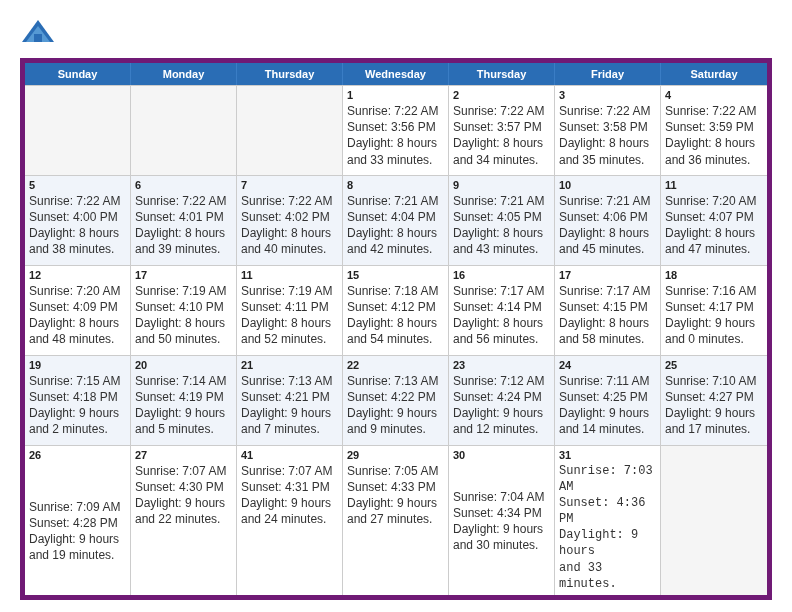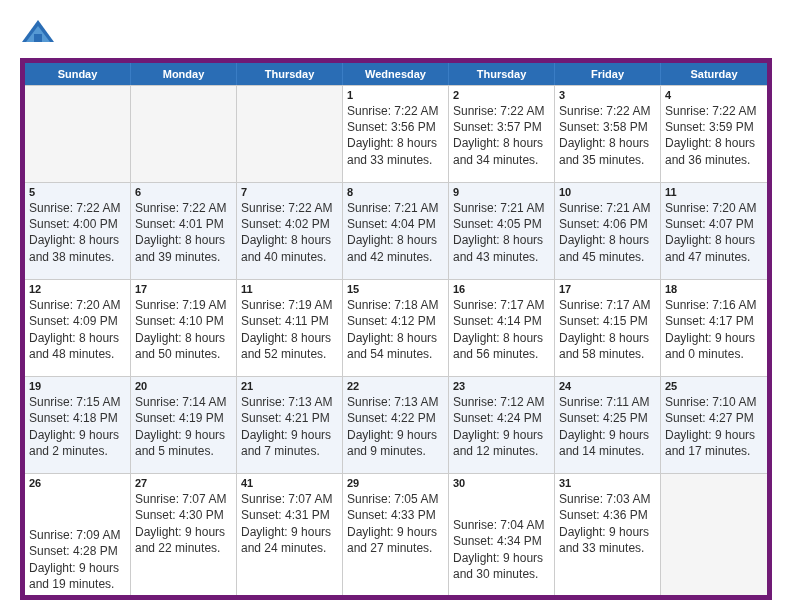--- a/index.html
+++ b/index.html
@@ -370,21 +370,21 @@
           </div>
           <div class="cal-cell">
             <span class="cell-day">30</span>
             <div class="cell-info" style="white-space: pre-line; margin-top: 28px;">Sunrise: 7:04 AM
 Sunset: 4:34 PM
 Daylight: 9 hours
 and 30 minutes.</div>
           </div>
           <div class="cal-cell">
             <span class="cell-day">31</span>
-            <div class="cell-info" style="white-space: pre-line;">Sunrise: 7:03 AM
+            <div class="cell-info" style="white-space: pre-line; font-family: Liberation Mono, monospace;">Sunrise: 7:03 AM
 Sunset: 4:36 PM
 Daylight: 9 hours
 and 33 minutes.</div>
           </div>
           <div class="cal-cell empty"></div>
         </div>
       </div>
   </div>
 </div>
 

